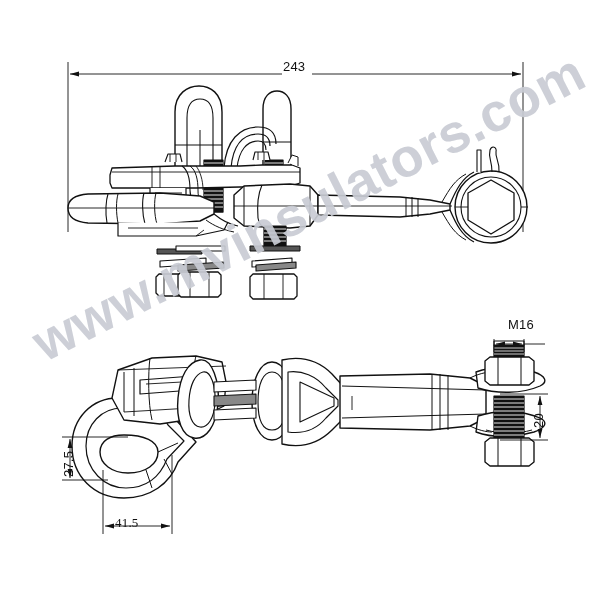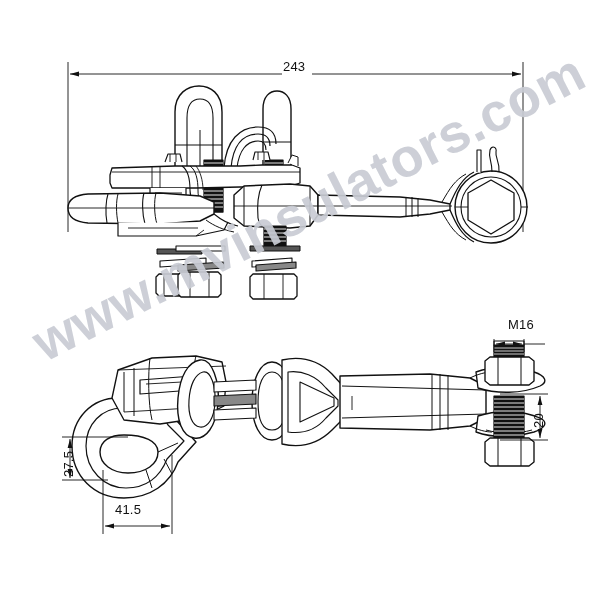--- a/index.html
+++ b/index.html
@@ -335,15 +335,15 @@
   <div class="wm">www.mvinsulators.com</div>
 
   <div class="dim-label" style="left:283px; top:60px;text-align:right;">243</div>
 
   <div class="dim-label" style="left:508px; top:318px;">M16</div>
 
   <div class="dim-label vert" style="left:532px; top:428px;">20</div>
 
   <div class="dim-label vert" style="left:62px; top:477px;">27.5</div>
 
-  <div class="dim-label" style="left:115px; top:503px;">41.5</div>
+  <div class="dim-label" style="left:115px; top:516px;font-family:Liberation Serif, serif;">41.5</div>
 
 </div>
 
 </body></html>

